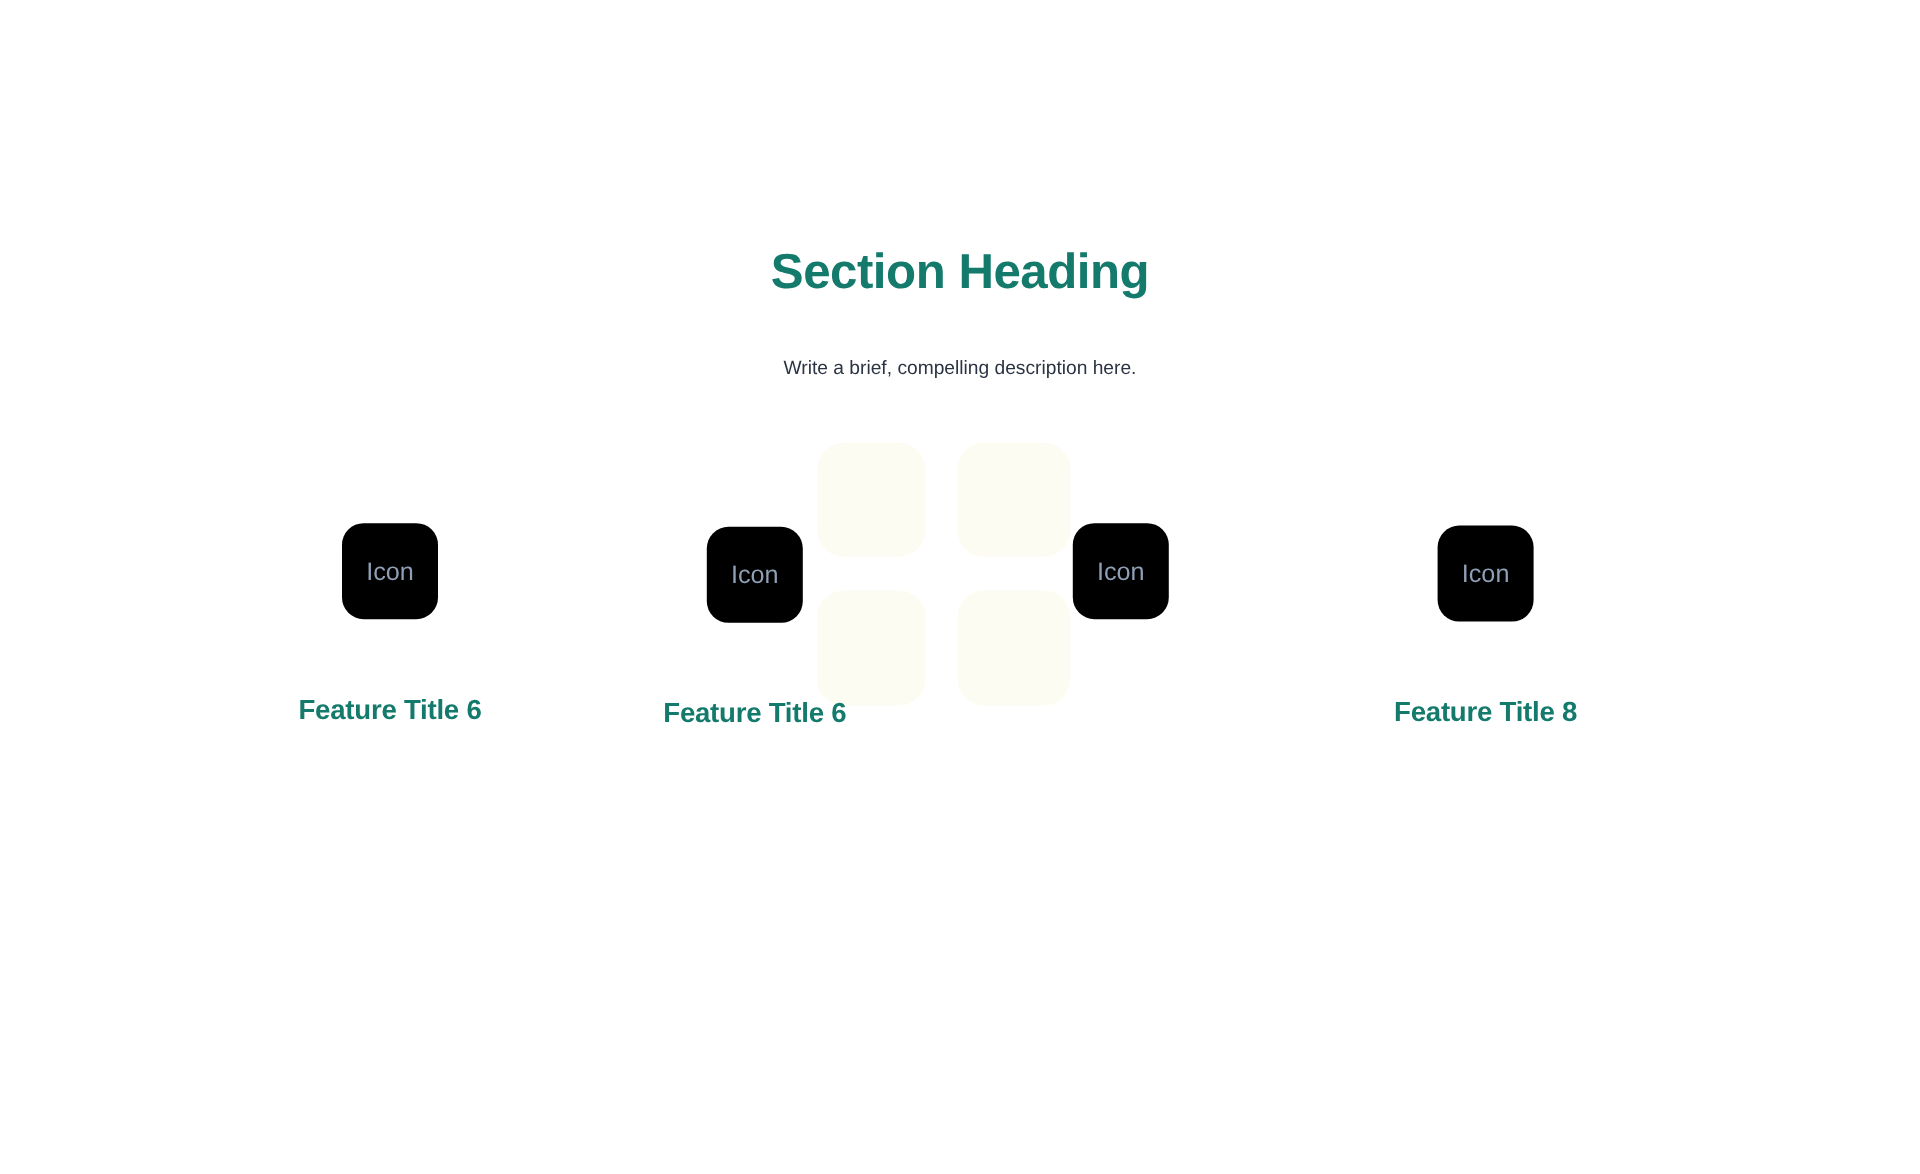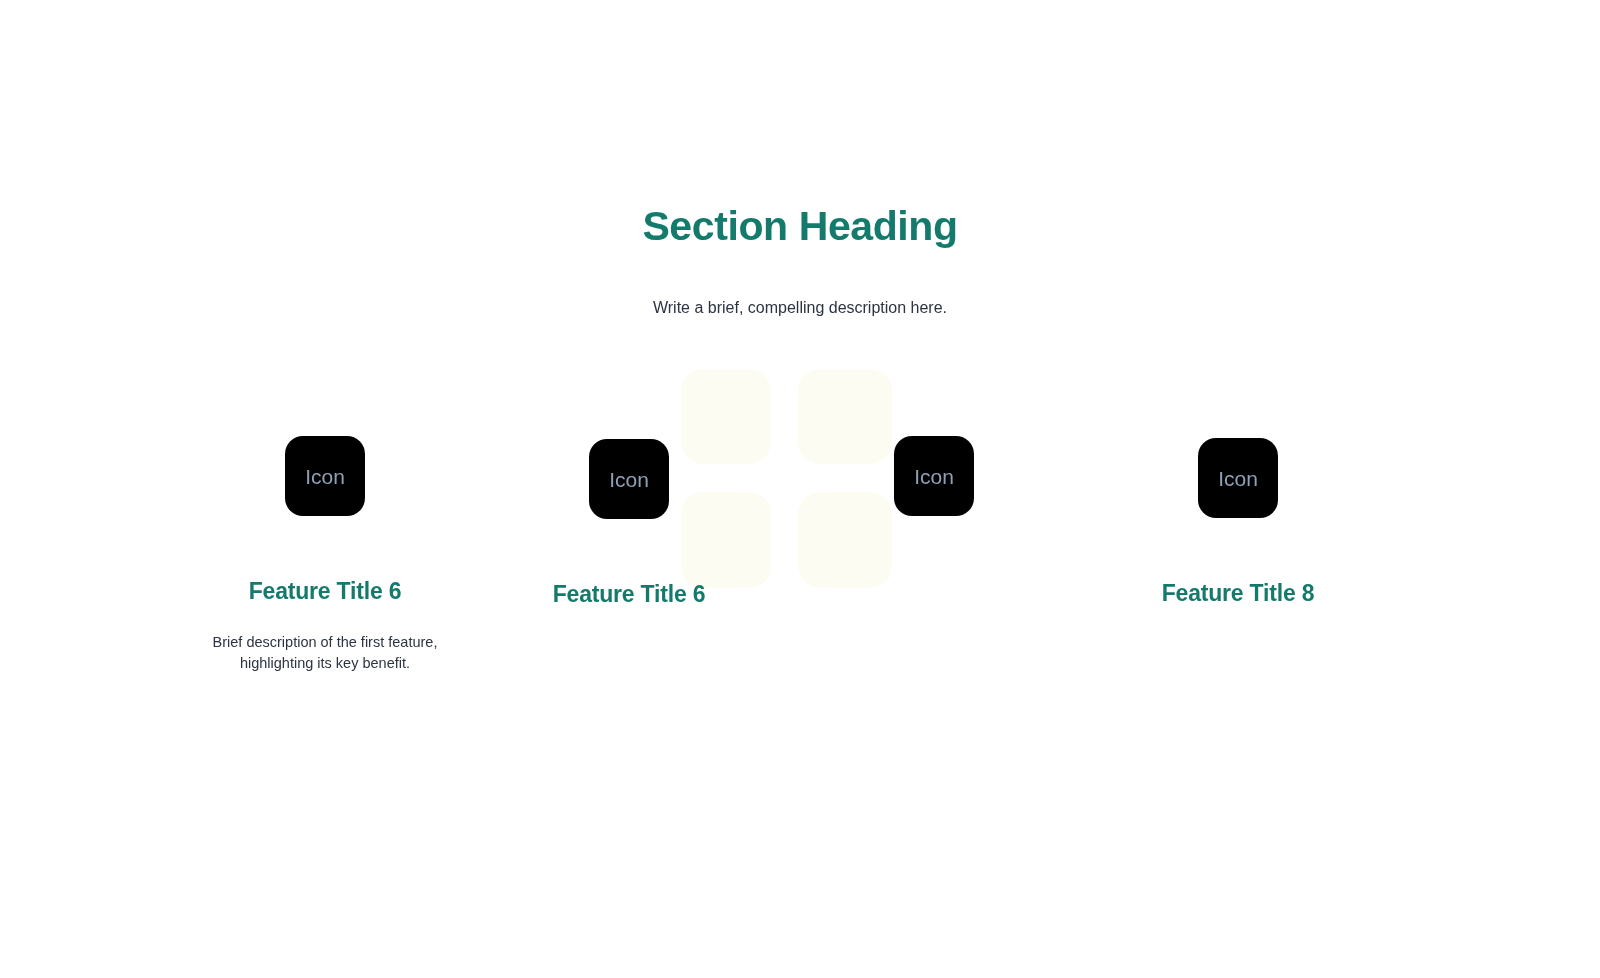--- a/index.html
+++ b/index.html
@@ -149,21 +149,20 @@
     <p class="section-subheading">Write a brief, compelling description here.</p>
   </div>
 
   <div class="features">
 
     <div class="feature-card c1">
       <div class="icon-box">
         <span class="icon-box-label">Icon</span>
       </div>
       <h3 class="feature-title">Feature Title 6</h3>
-      <p class="feature-desc">Brief description of the first feature, highlighting its key benefit.</p>
     </div>
 
     <div class="feature-card c2">
       <div class="icon-box">
         <span class="icon-box-label">Icon</span>
       </div>
       <h3 class="feature-title">Feature Title 6</h3>
     </div>
 
     <div class="feature-card c3">

